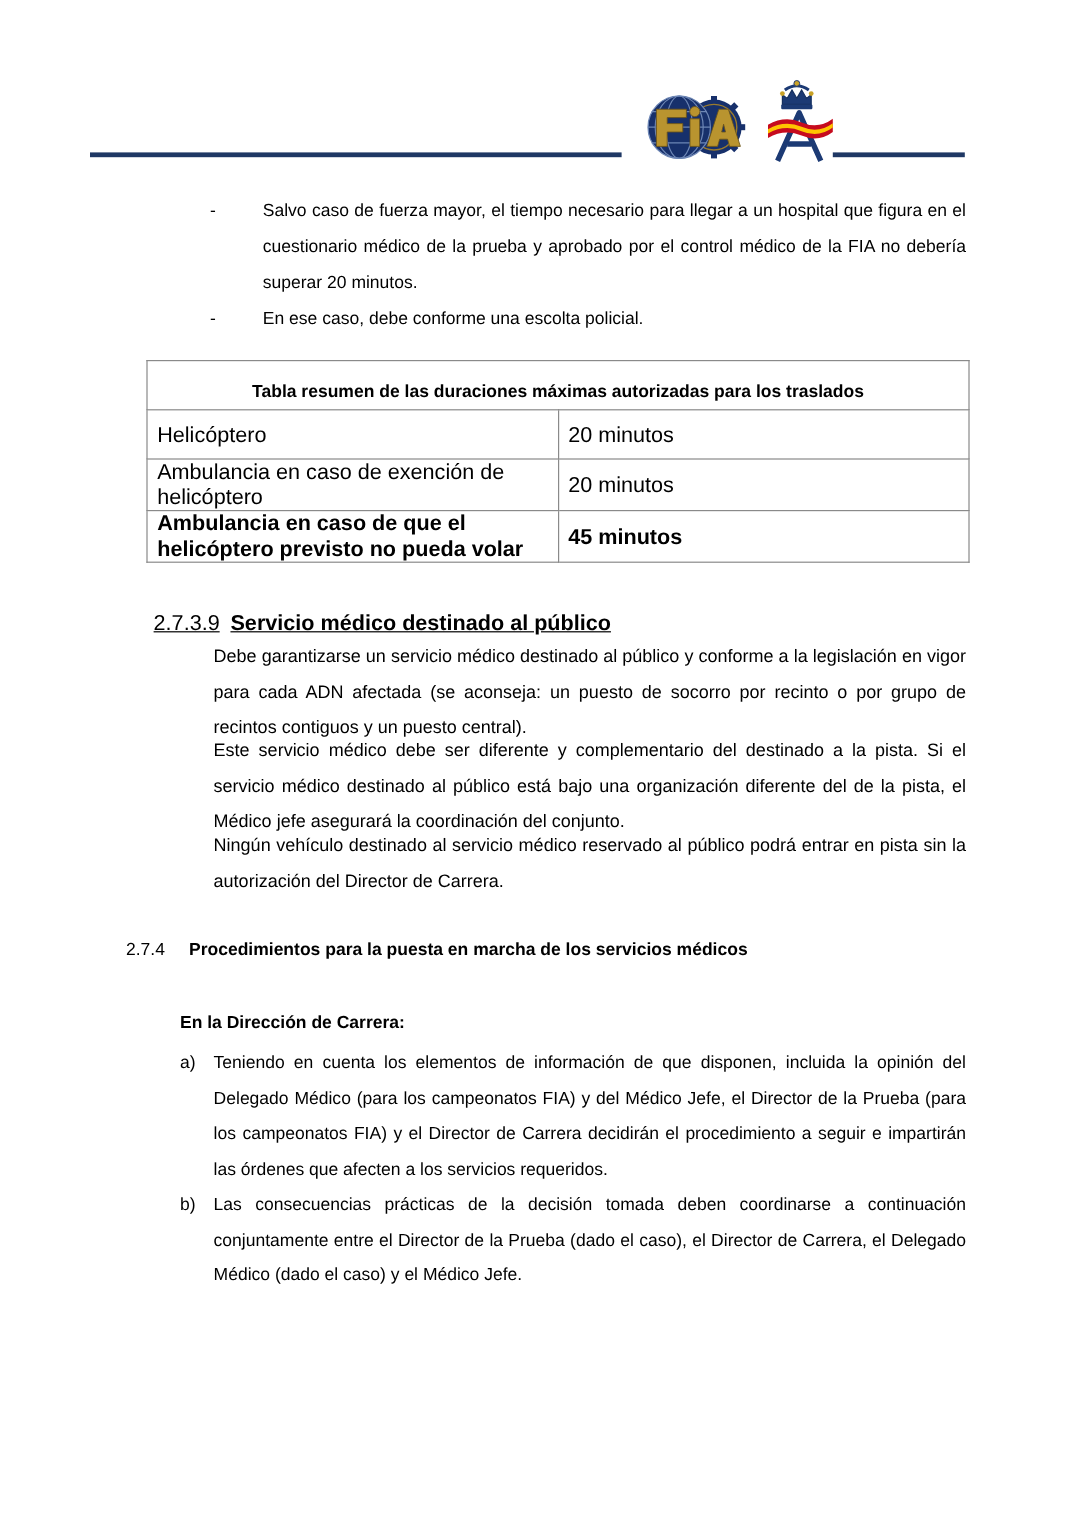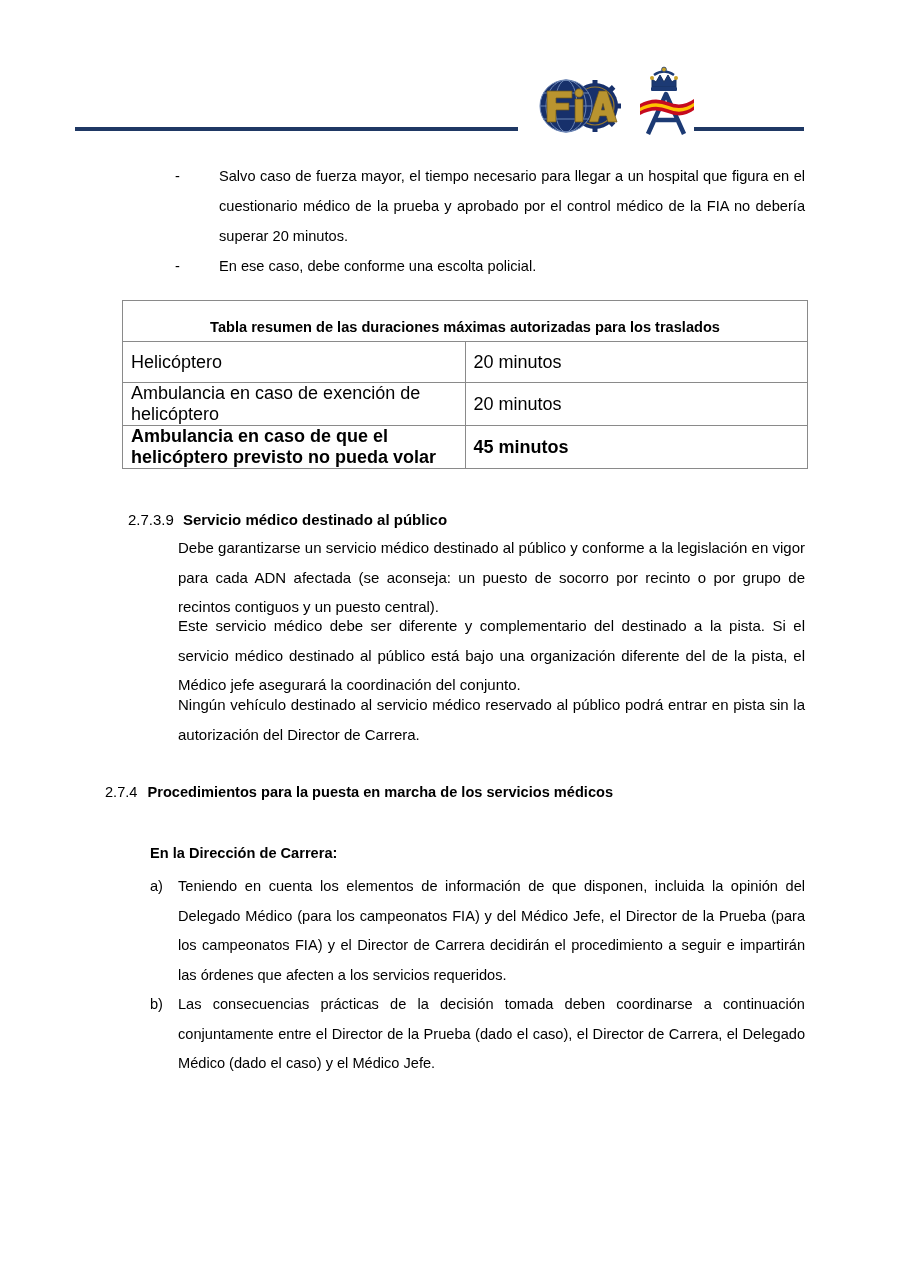--- a/index.html
+++ b/index.html
@@ -119,23 +119,24 @@
   .summary-table tr.r3 td { height: 43px; font-weight: bold; }
 
   
   .sec-2739 {
     position: absolute;
     left: 128px;
     top: 509px;
     width: 680px;
   }
   .sec-2739 .head {
-    font-size: 15px;
+    font-size: 18px;
     line-height: 21px;
     white-space: nowrap;
+    text-decoration: underline;
   }
   .sec-2739 .head .num { font-weight: normal; }
   .sec-2739 .head .title { font-weight: bold; margin-left: 9px; }
 
   .para-block {
     position: absolute;
     left: 178px;
     width: 627px;
     font-size: 15px;
     line-height: 29.5px;
@@ -149,21 +150,21 @@
 
   .sec-274 {
     position: absolute;
     left: 105px;
     top: 784px;
     width: 700px;
     font-size: 14.6px;
     white-space: nowrap;
   }
   .sec-274 .num { font-weight: normal; }
-  .sec-274 .title { font-weight: bold; margin-left: 10px; }
+  .sec-274 .title { font-weight: bold; margin-left: 20px; }
 
   .subhead {
     position: absolute;
     left: 150px;
     top: 845px;
     font-size: 14.6px;
     font-weight: bold;
   }
 
   .alpha-list {

